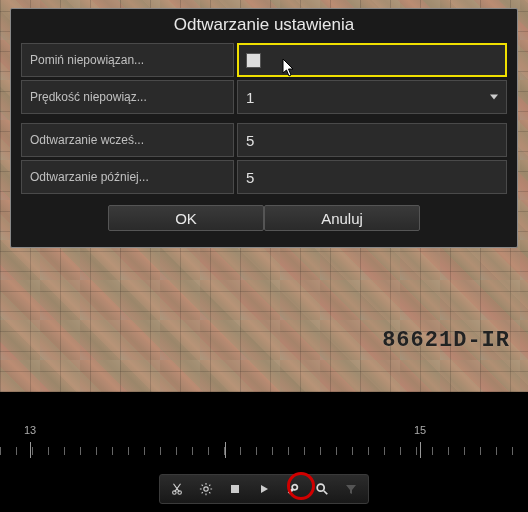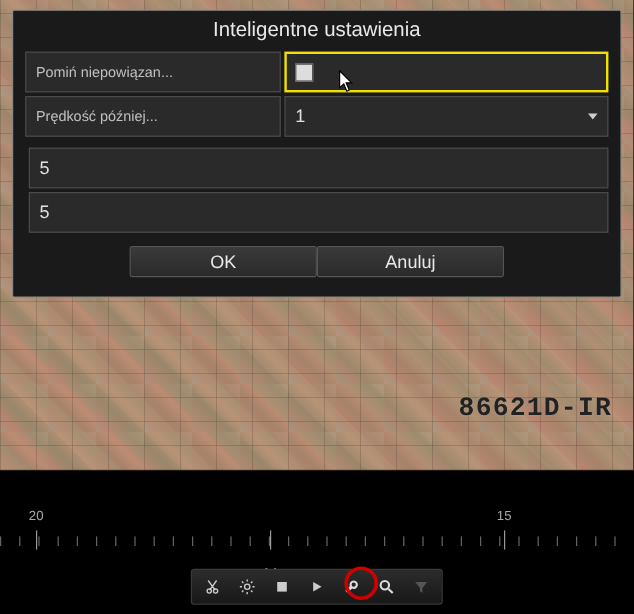--- a/index.html
+++ b/index.html
@@ -183,67 +183,69 @@
     pointer-events: none;
   }
 </style>
 </head>
 <body>
 
 <div class="video-bg"></div>
 <div class="camera-label">86621D-IR</div>
 
 <div class="dialog">
-  <div class="dialog-title">Inteligentne ustawienia</div>
+  <div class="dialog-title">Odtwarzanie ustawienia</div>
   <div class="dialog-body">
 
     <div class="row focused">
       <div class="label">Pomiń niepowiązan...</div>
       <div class="field">
         <div class="checkbox"></div>
       </div>
     </div>
 
 
     <div class="row">
-      <div class="label">Prędkość później...</div>
+      <div class="label">Prędkość niepowiąz...</div>
       <div class="field">
         <span>1</span>
         <span class="chevron"></span>
       </div>
     </div>
 
     <div class="gap"></div>
 
     <div class="row">
+      <div class="label">Odtwarzanie wcześ...</div>
       <div class="field">
         <span>5</span>
       </div>
     </div>
 
     <div class="row">
+      <div class="label">Odtwarzanie później...</div>
       <div class="field">
         <span>5</span>
       </div>
     </div>
 
     <div class="btn-row">
       <div class="btn">OK</div>
       <div class="btn">Anuluj</div>
     </div>
   </div>
 </div>
 
 <svg class="cursor" viewBox="0 0 14 20">
   <path d="M1 1 L1 15 L4.5 12 L7 18 L9 17 L6.5 11 L11 11 Z" fill="#fff" stroke="#000" stroke-width="1"></path>
 </svg>
 
 <div class="timeline-area">
   <div class="timeline" id="timeline">
-      <div class="hour-label" style="left: 30px;">20</div>
+      <div class="hour-label" style="left: 30px;">13</div>
       <div class="tick-major" style="left: 30px;"></div>
       <div class="hour-label" style="left: 225px; margin-top: 48px;">14</div>
       <div class="tick-major" style="left: 225px;"></div>
       <div class="hour-label" style="left: 420px;">15</div>
       <div class="tick-major" style="left: 420px;"></div>
       <div class="tick-minor" style="left: 0px;"></div>
       <div class="tick-minor" style="left: 16px;"></div>
       <div class="tick-minor" style="left: 32px;"></div>
       <div class="tick-minor" style="left: 48px;"></div>
       <div class="tick-minor" style="left: 64px;"></div>

